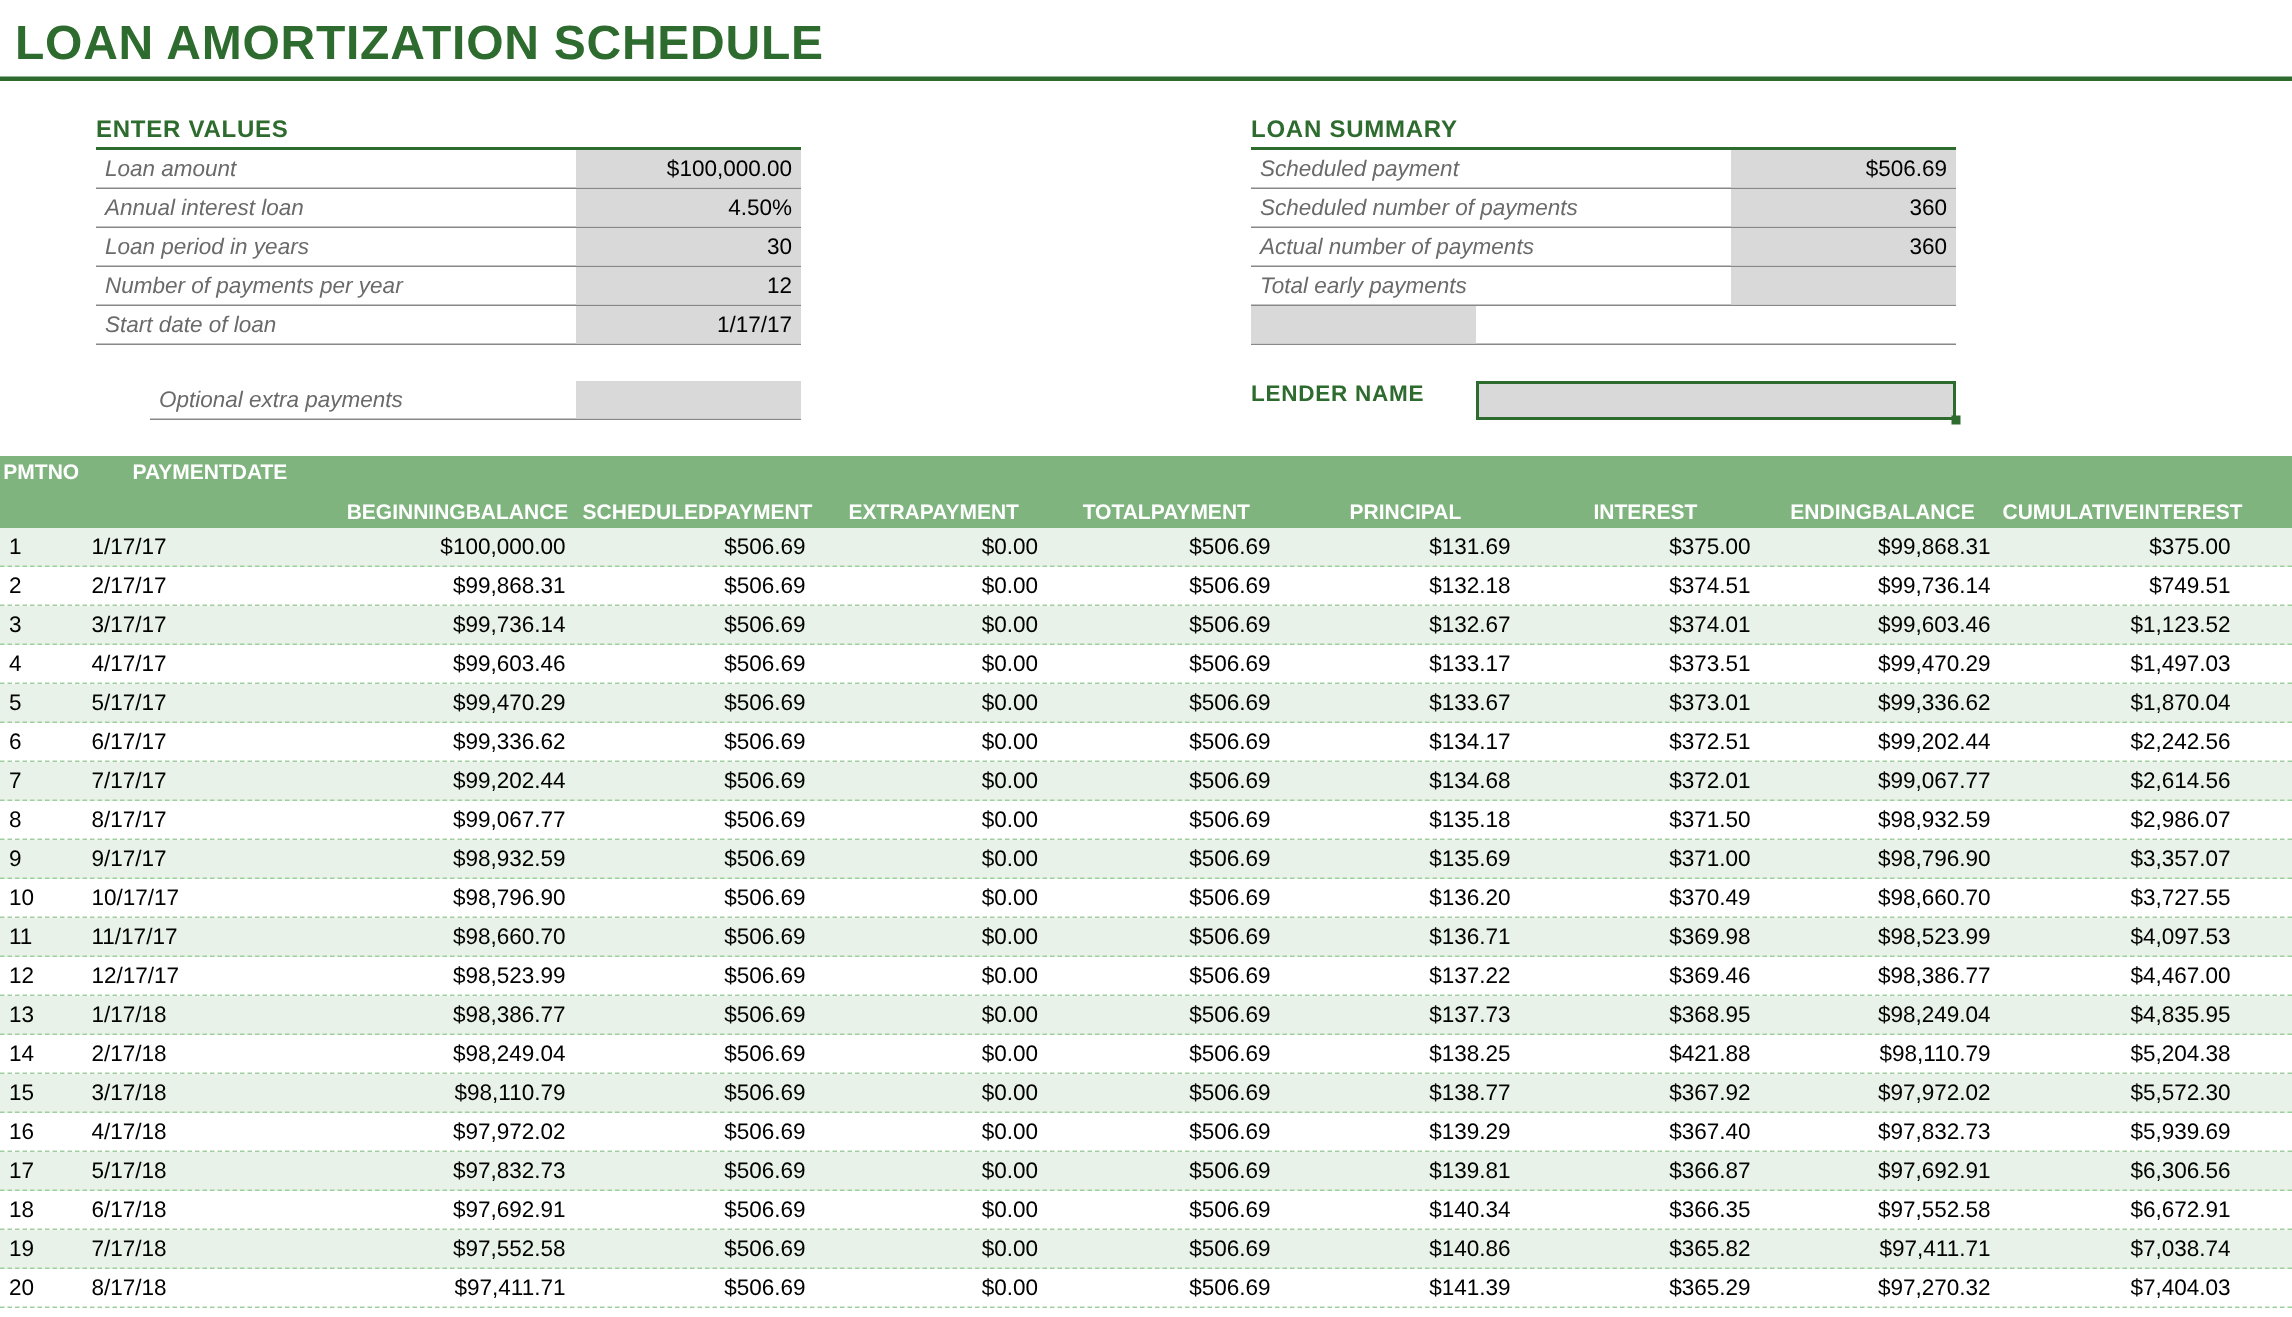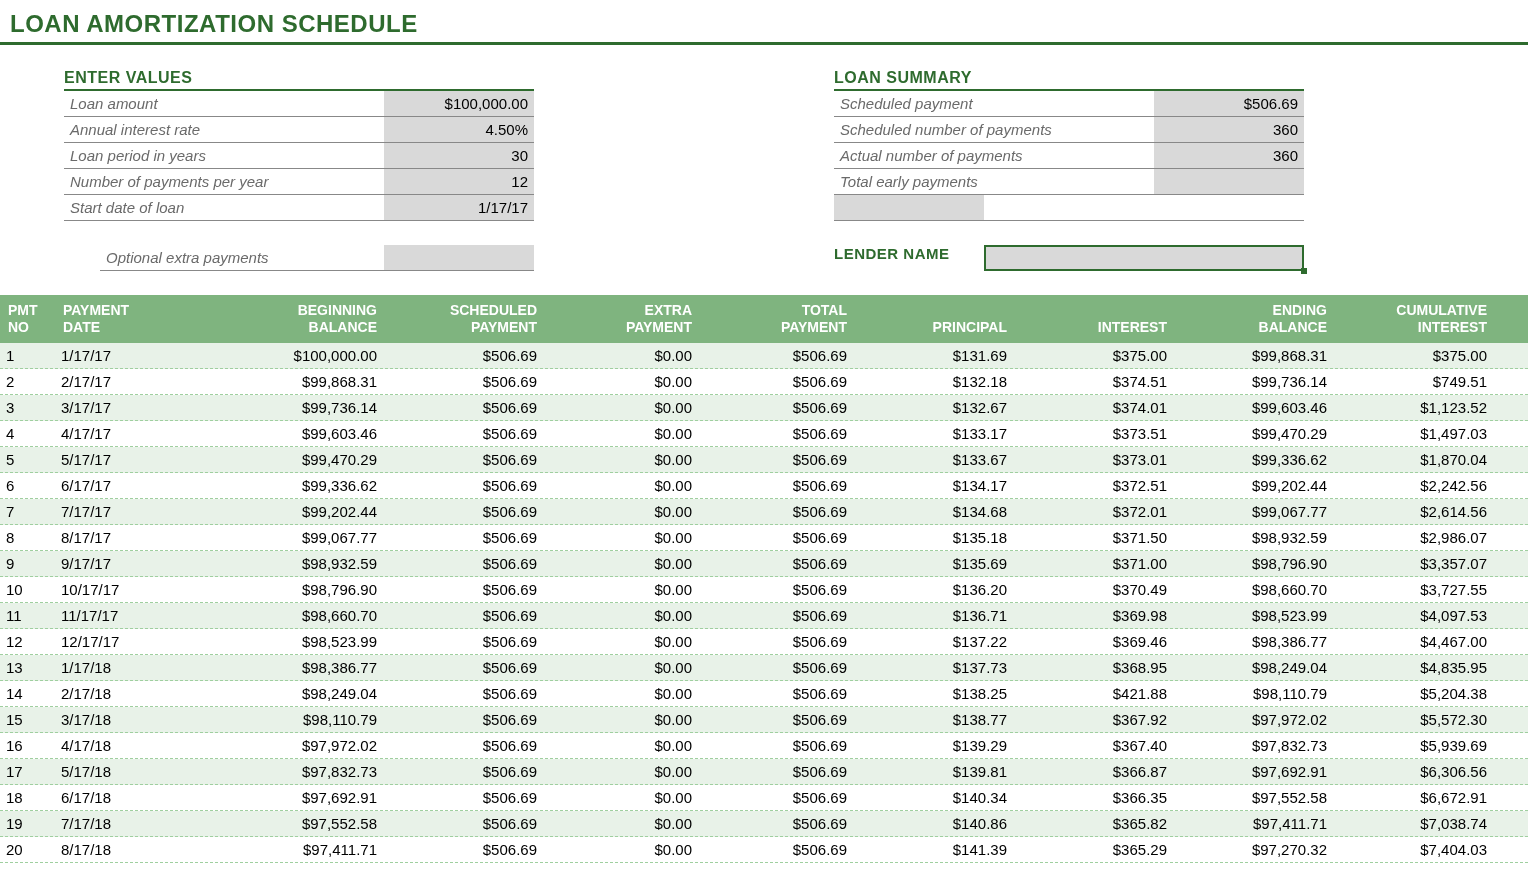--- a/index.html
+++ b/index.html
@@ -4,21 +4,21 @@
 <style>
   * { box-sizing: border-box; }
   body {
     margin: 0;
     padding: 0;
     font-family: Arial, Helvetica, sans-serif;
     background: #ffffff;
     width: 1528px;
   }
   .title {
-    font-size: 24px;
+    font-size: 32px;
     font-weight: bold;
     color: #2e6b2e;
     padding: 10px 10px 4px 10px;
     border-bottom: 3px solid #2e6b2e;
     letter-spacing: 0.5px;
   }
   .top-panels {
     display: flex;
     justify-content: flex-start;
     gap: 300px;
@@ -100,21 +100,21 @@
   .sched-header {
     display: flex;
     background: #7fb47f;
     color: #ffffff;
     font-weight: bold;
     font-size: 14px;
     height: 48px;
   }
   .sched-header > div {
     display: flex;
-    flex-direction: column;
+    flex-direction: row;
     justify-content: center;
     padding: 2px 8px;
     line-height: 1.2;
   }
   .sched-row {
     display: flex;
     font-size: 15px;
     height: 26px;
     line-height: 26px;
     border-bottom: 1px dashed #9fcf9f;
@@ -140,21 +140,21 @@
 
 <div class="top-panels">
 
   <div class="panel">
     <div class="panel-title">ENTER VALUES</div>
     <div class="panel-row">
       <div class="panel-label">Loan amount</div>
       <div class="panel-value">$100,000.00</div>
     </div>
     <div class="panel-row">
-      <div class="panel-label">Annual interest rate</div>
+      <div class="panel-label">Annual interest loan</div>
       <div class="panel-value">4.50%</div>
     </div>
     <div class="panel-row">
       <div class="panel-label">Loan period in years</div>
       <div class="panel-value">30</div>
     </div>
     <div class="panel-row">
       <div class="panel-label">Number of payments per year</div>
       <div class="panel-value">12</div>
     </div>

